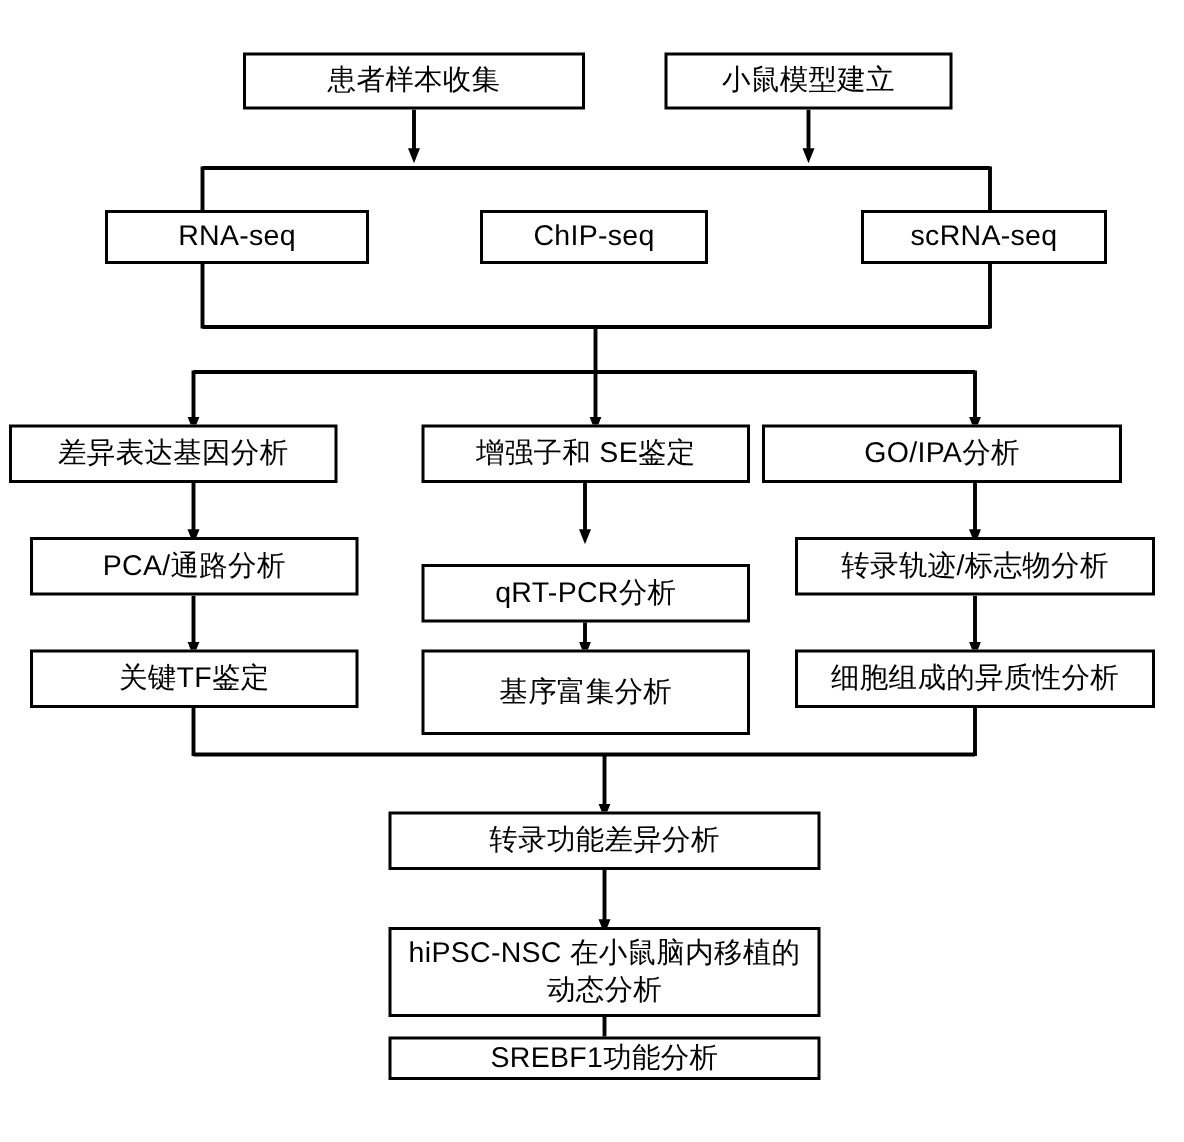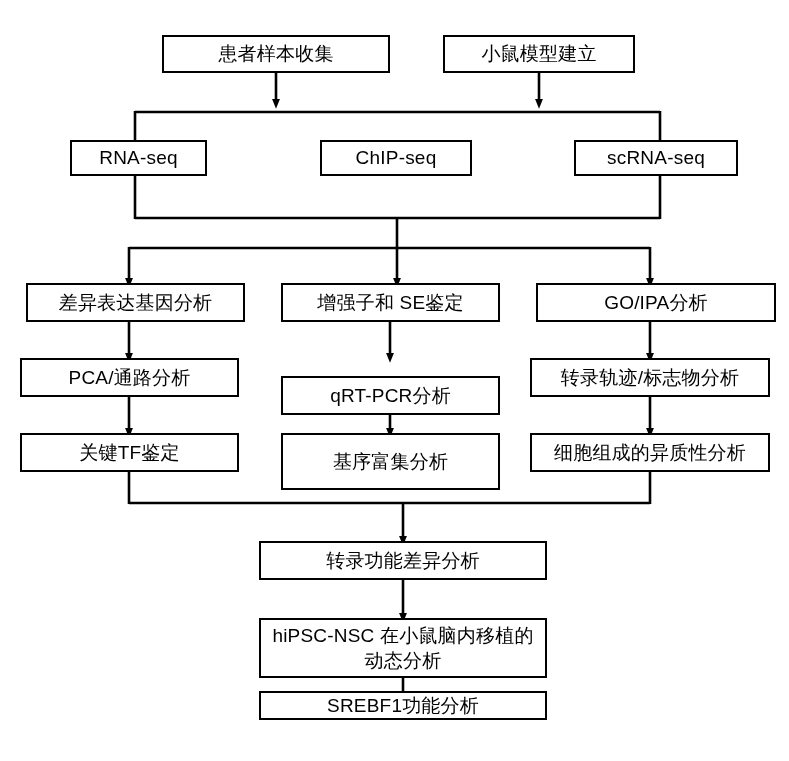--- a/index.html
+++ b/index.html
@@ -96,37 +96,37 @@
     </g>
   </svg>
 
   <div class="node" style="left:162px;top:35px;width:228px;height:38px;">
     <span>患者样本收集</span>
   </div>
   <div class="node" style="left:443px;top:35px;width:192px;height:38px;">
     <span>小鼠模型建立</span>
   </div>
 
-  <div class="node" style="left:70px;top:140px;width:137px;height:36px;">
+  <div class="node" style="left:70px;top:140px;width:176px;height:36px;">
     <span>RNA-seq</span>
   </div>
   <div class="node" style="left:320px;top:140px;width:152px;height:36px;">
     <span>ChIP-seq</span>
   </div>
   <div class="node" style="left:574px;top:140px;width:164px;height:36px;text-align:right;">
     <span>scRNA-seq</span>
   </div>
 
-  <div class="node" style="left:26px;top:283px;width:219px;height:39px;">
+  <div class="node" style="left:6px;top:283px;width:219px;height:39px;">
     <span>差异表达基因分析</span>
   </div>
   <div class="node" style="left:281px;top:283px;width:219px;height:39px;">
     <span>增强子和 SE鉴定</span>
   </div>
-  <div class="node" style="left:536px;top:283px;width:240px;height:39px;">
+  <div class="node" style="left:508px;top:283px;width:240px;height:39px;">
     <span>GO/IPA分析</span>
   </div>
 
   <div class="node" style="left:20px;top:358px;width:219px;height:39px;">
     <span>PCA/通路分析</span>
   </div>
   <div class="node" style="left:281px;top:376px;width:219px;height:39px;">
     <span>qRT-PCR分析</span>
   </div>
   <div class="node" style="left:530px;top:358px;width:240px;height:39px;">

